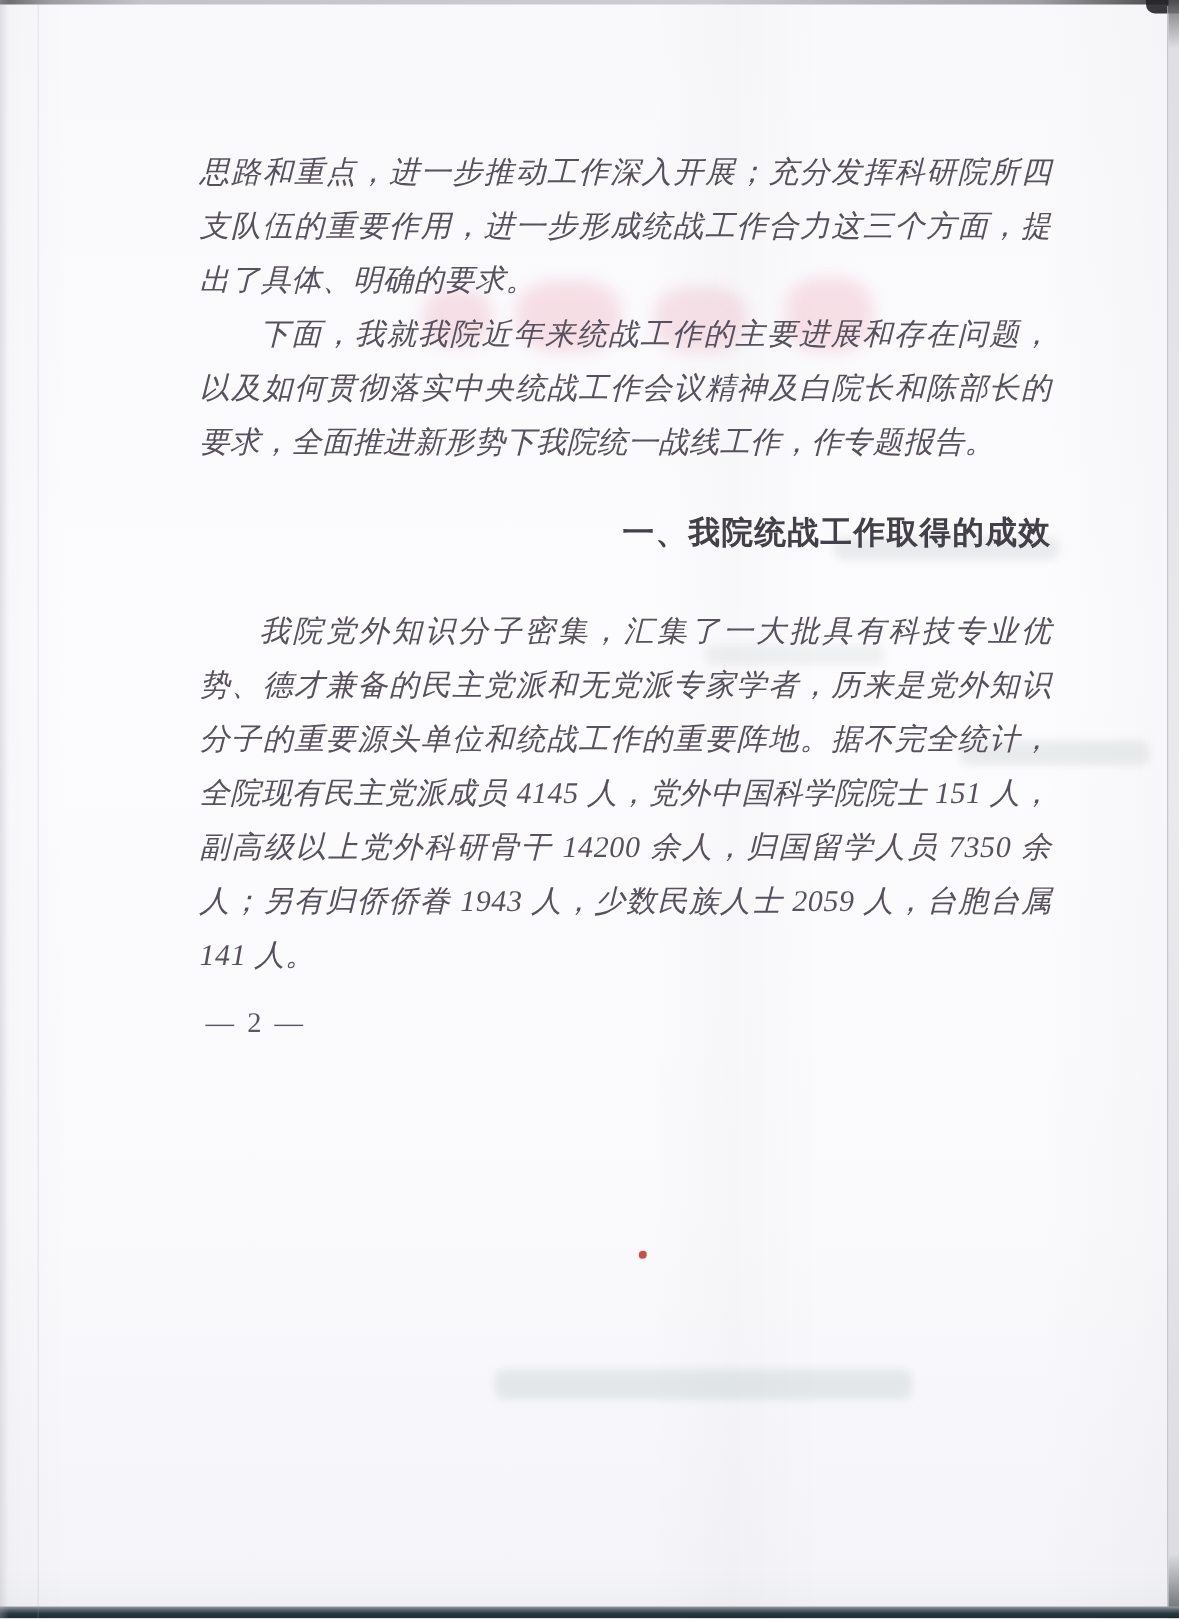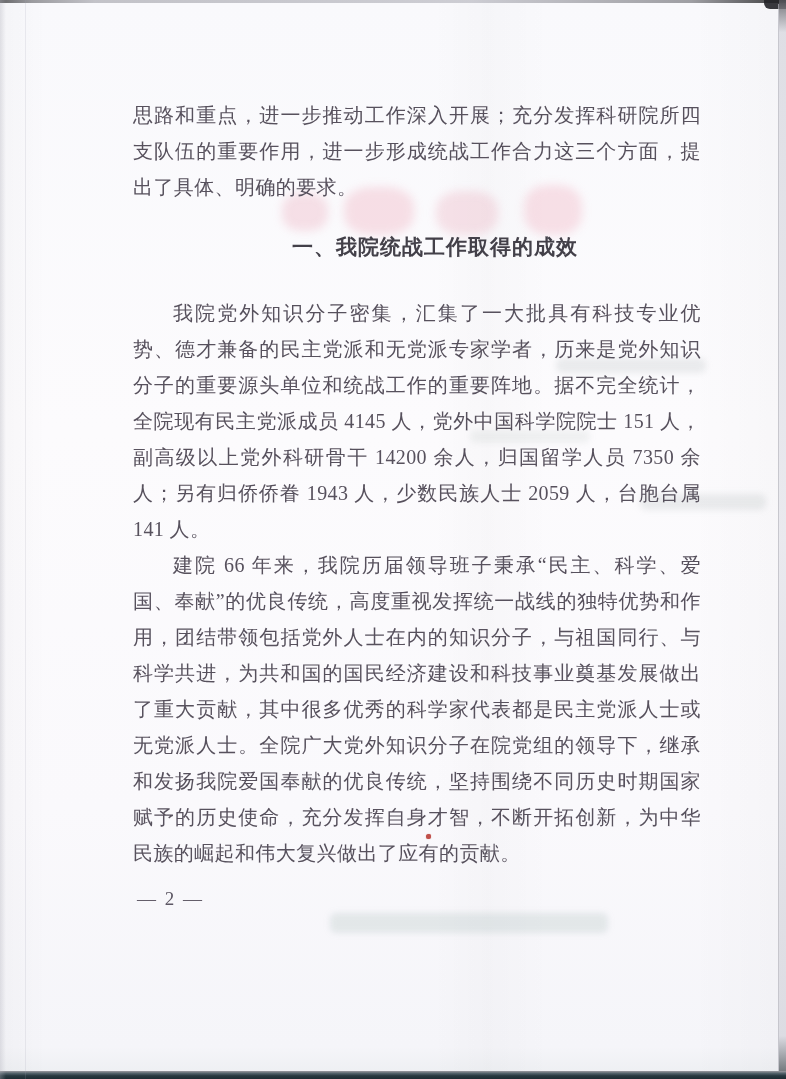--- a/index.html
+++ b/index.html
@@ -85,34 +85,34 @@
     position: absolute;
     left: 133px; top: 97px;
     width: 568px;
     z-index: 2;
     color: #57515d;
     font-size: 20px;
     line-height: 36px;
     text-align: justify;
     letter-spacing: 0.4px;
   }
-  .content p { margin: 0; }
+  .content p { margin: 0; font-style: italic; }
   .body-text { text-align: justify; }
   .indent { text-indent: 40px; }
 
   .heading {
     margin: 26px 0 32px 0;
     font-family: "DejaVu Sans", "Liberation Sans", sans-serif;
     font-weight: 700;
     font-size: 21px;
     line-height: 32px;
     letter-spacing: 1px;
     color: #434049;
     text-indent: 36px;
-    text-align: center;
+    text-align: right;
   }
 
   .page-number {
     margin-top: 10px;
     margin-left: 4px;
     font-size: 19px;
     letter-spacing: 2px;
     color: #5d5764;
     text-align: left;
   }
@@ -137,19 +137,19 @@
     <div class="blob b4"></div>
   </div>
   <div class="bleed-streak bs1"></div>
   <div class="bleed-streak bs2"></div>
   <div class="bleed-streak bs3"></div>
   <div class="bleed-streak bs4"></div>
   <div class="red-speck"></div>
 
   <div class="content">
     <p class="body-text">思路和重点，进一步推动工作深入开展；充分发挥科研院所四支队伍的重要作用，进一步形成统战工作合力这三个方面，提出了具体、明确的要求。</p>
+    <p class="body-text indent">下面，我就我院近年来统战工作的主要进展和存在问题，以及如何贯彻落实中央统战工作会议精神及白院长和陈部长的要求，全面推进新形势下我院统一战线工作，作专题报告。</p>
     <h2 class="heading">一、我院统战工作取得的成效</h2>
     <p class="body-text indent">我院党外知识分子密集，汇集了一大批具有科技专业优势、德才兼备的民主党派和无党派专家学者，历来是党外知识分子的重要源头单位和统战工作的重要阵地。据不完全统计，全院现有民主党派成员 4145 人，党外中国科学院院士 151 人，副高级以上党外科研骨干 14200 余人，归国留学人员 7350 余人；另有归侨侨眷 1943 人，少数民族人士 2059 人，台胞台属 141 人。</p>
-    <p class="body-text indent">建院 66 年来，我院历届领导班子秉承“民主、科学、爱国、奉献”的优良传统，高度重视发挥统一战线的独特优势和作用，团结带领包括党外人士在内的知识分子，与祖国同行、与科学共进，为共和国的国民经济建设和科技事业奠基发展做出了重大贡献，其中很多优秀的科学家代表都是民主党派人士或无党派人士。全院广大党外知识分子在院党组的领导下，继承和发扬我院爱国奉献的优良传统，坚持围绕不同历史时期国家赋予的历史使命，充分发挥自身才智，不断开拓创新，为中华民族的崛起和伟大复兴做出了应有的贡献。</p>
     <div class="page-number">— 2 —</div>
   </div>
 
 </div>
 
 </body></html>

